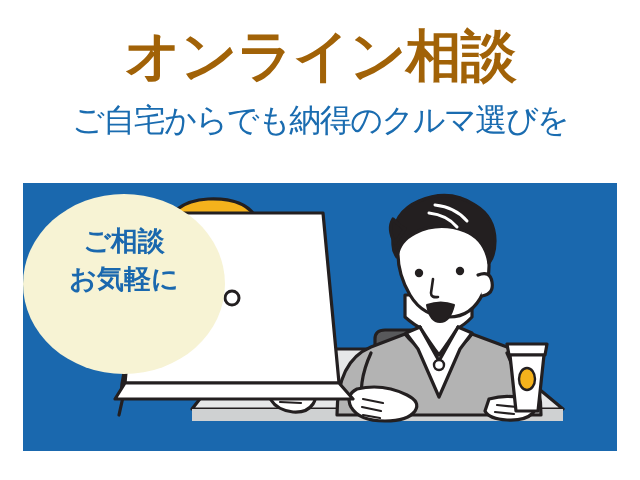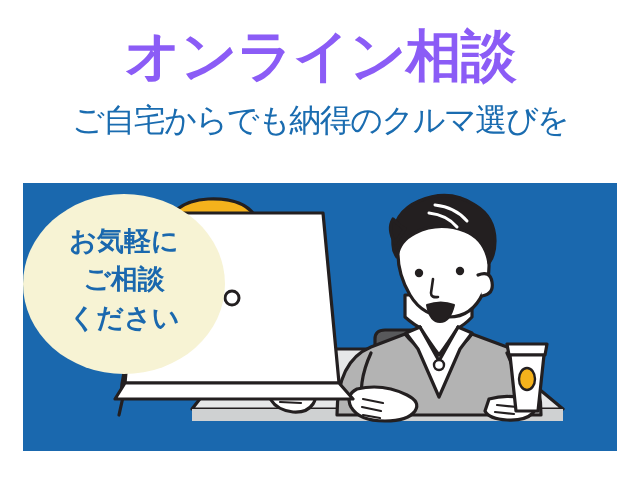--- a/index.html
+++ b/index.html
@@ -23,21 +23,21 @@
   
   .headline {
     position: absolute;
     left: 0;
     top: 28px;
     width: 640px;
     text-align: center;
     font-size: 56px;
     font-weight: 700;
     letter-spacing: -1px;
-    color: #8b5cf6;
+    color: #a16207;
     line-height: 1.0;
     white-space: nowrap;
   }
   .subheadline {
     position: absolute;
     left: 0;
     top: 104px;
     width: 640px;
     text-align: center;
     font-size: 32px;
@@ -291,20 +291,19 @@
           <path d="M487 172 L521 172 L515 228 L493 228 Z" fill="#ffffff" stroke="#231f20"></path>
 
           <ellipse cx="504" cy="196" rx="8" ry="11" fill="#f5b21c" stroke="#231f20" stroke-width="2.4"></ellipse>
         </g>
 
       </g>
     </svg>
 
     <div class="badge">
       <div class="badge-text">
+        <span>ご相談</span>
         <span>お気軽に</span>
-        <span>ご相談</span>
-        <span>ください</span>
       </div>
     </div>
 
   </div>
 </div>
 
 </body></html>

